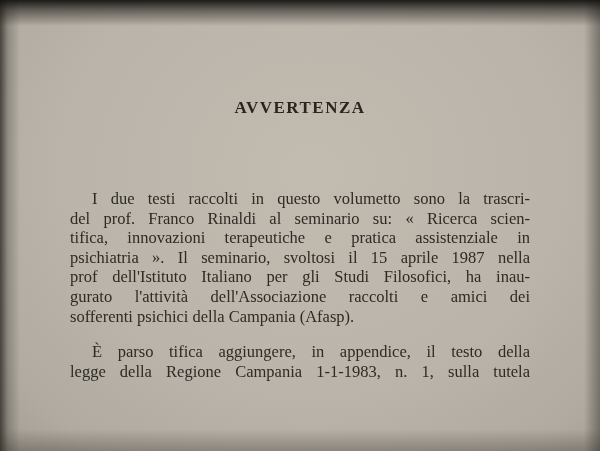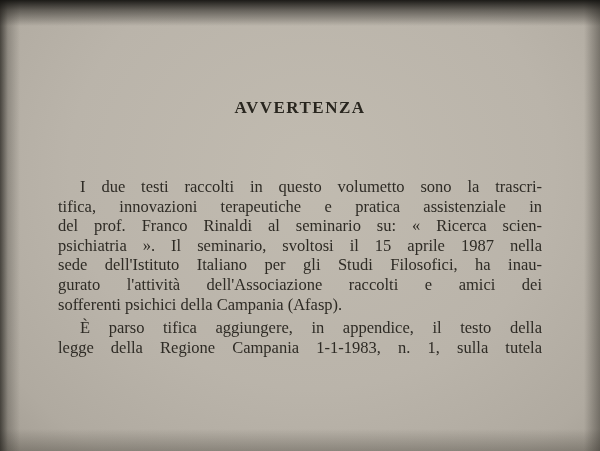--- a/index.html
+++ b/index.html
@@ -45,21 +45,21 @@
     color: #29261f;
   }
   .text-block {
     position: absolute;
     top: 173px;
     left: 0;
     width: 492px;
     font-size: 16.5px;
     line-height: 19.6px;
   }
-  .para { margin: 4px; }
+  .para { margin: 16px; }
   .line {
     text-align: justify;
     text-align-last: justify;
     white-space: normal;
   }
   .line.last {
     text-align-last: left;
   }
   .line.first {
     text-indent: 22px;
@@ -67,24 +67,24 @@
 </style>
 </head>
 <body>
 
 <div class="photo">
   <div class="page-content">
     <h1 class="title">AVVERTENZA</h1>
     <div class="text-block">
         <div class="para">
           <div class="line first">I due testi raccolti in questo volumetto sono la trascri-</div>
+          <div class="line">del prof. Franco Rinaldi al seminario su: « Ricerca scien-</div>
           <div class="line">tifica, innovazioni terapeutiche e pratica assistenziale in</div>
-          <div class="line">del prof. Franco Rinaldi al seminario su: « Ricerca scien-</div>
           <div class="line">psichiatria ». Il seminario, svoltosi il 15 aprile 1987 nella</div>
-          <div class="line">sede dell'Istituto Italiano per gli Studi Filosofici, ha inau-</div>
+          <div class="line">prof dell'Istituto Italiano per gli Studi Filosofici, ha inau-</div>
           <div class="line">gurato l'attività dell'Associazione raccolti e amici dei</div>
           <div class="line last">sofferenti psichici della Campania (Afasp).</div>
         </div>
         <div class="para">
           <div class="line first">È parso tifica aggiungere, in appendice, il testo della</div>
           <div class="line">legge della Regione Campania 1-1-1983, n. 1, sulla tutela</div>
         </div>
       </div>
   </div>
 </div>

